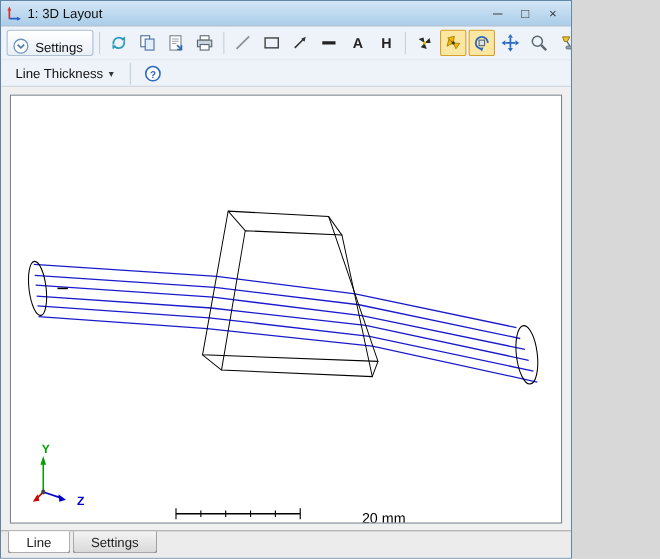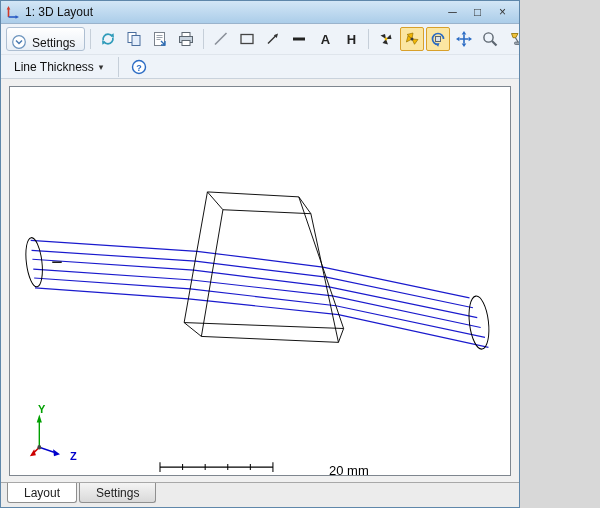--- a/index.html
+++ b/index.html
@@ -248,17 +248,17 @@
           <polygon points="28,366 30,372 23,373" fill="#cc0000"></polygon>
           <circle cx="34" cy="364" r="2.2" fill="#444"></circle>
         </svg>
       <span class="axis-label" style="left: 28px; top: 316px; color: rgb(0, 160, 0);">Y</span>
       <span class="axis-label" style="left: 60px; top: 363px; color: rgb(0, 0, 204);">Z</span>
       <span class="canvas-label" style="left:319px;top:376px;">20 mm</span>
     </div>
   </div>
 
   <div class="tabbar">
-    <div class="tab active">Layout</div>
+    <div class="tab active">Line</div>
     <div class="tab">Settings</div>
   </div>
 
 </div>
 
 </body></html>

